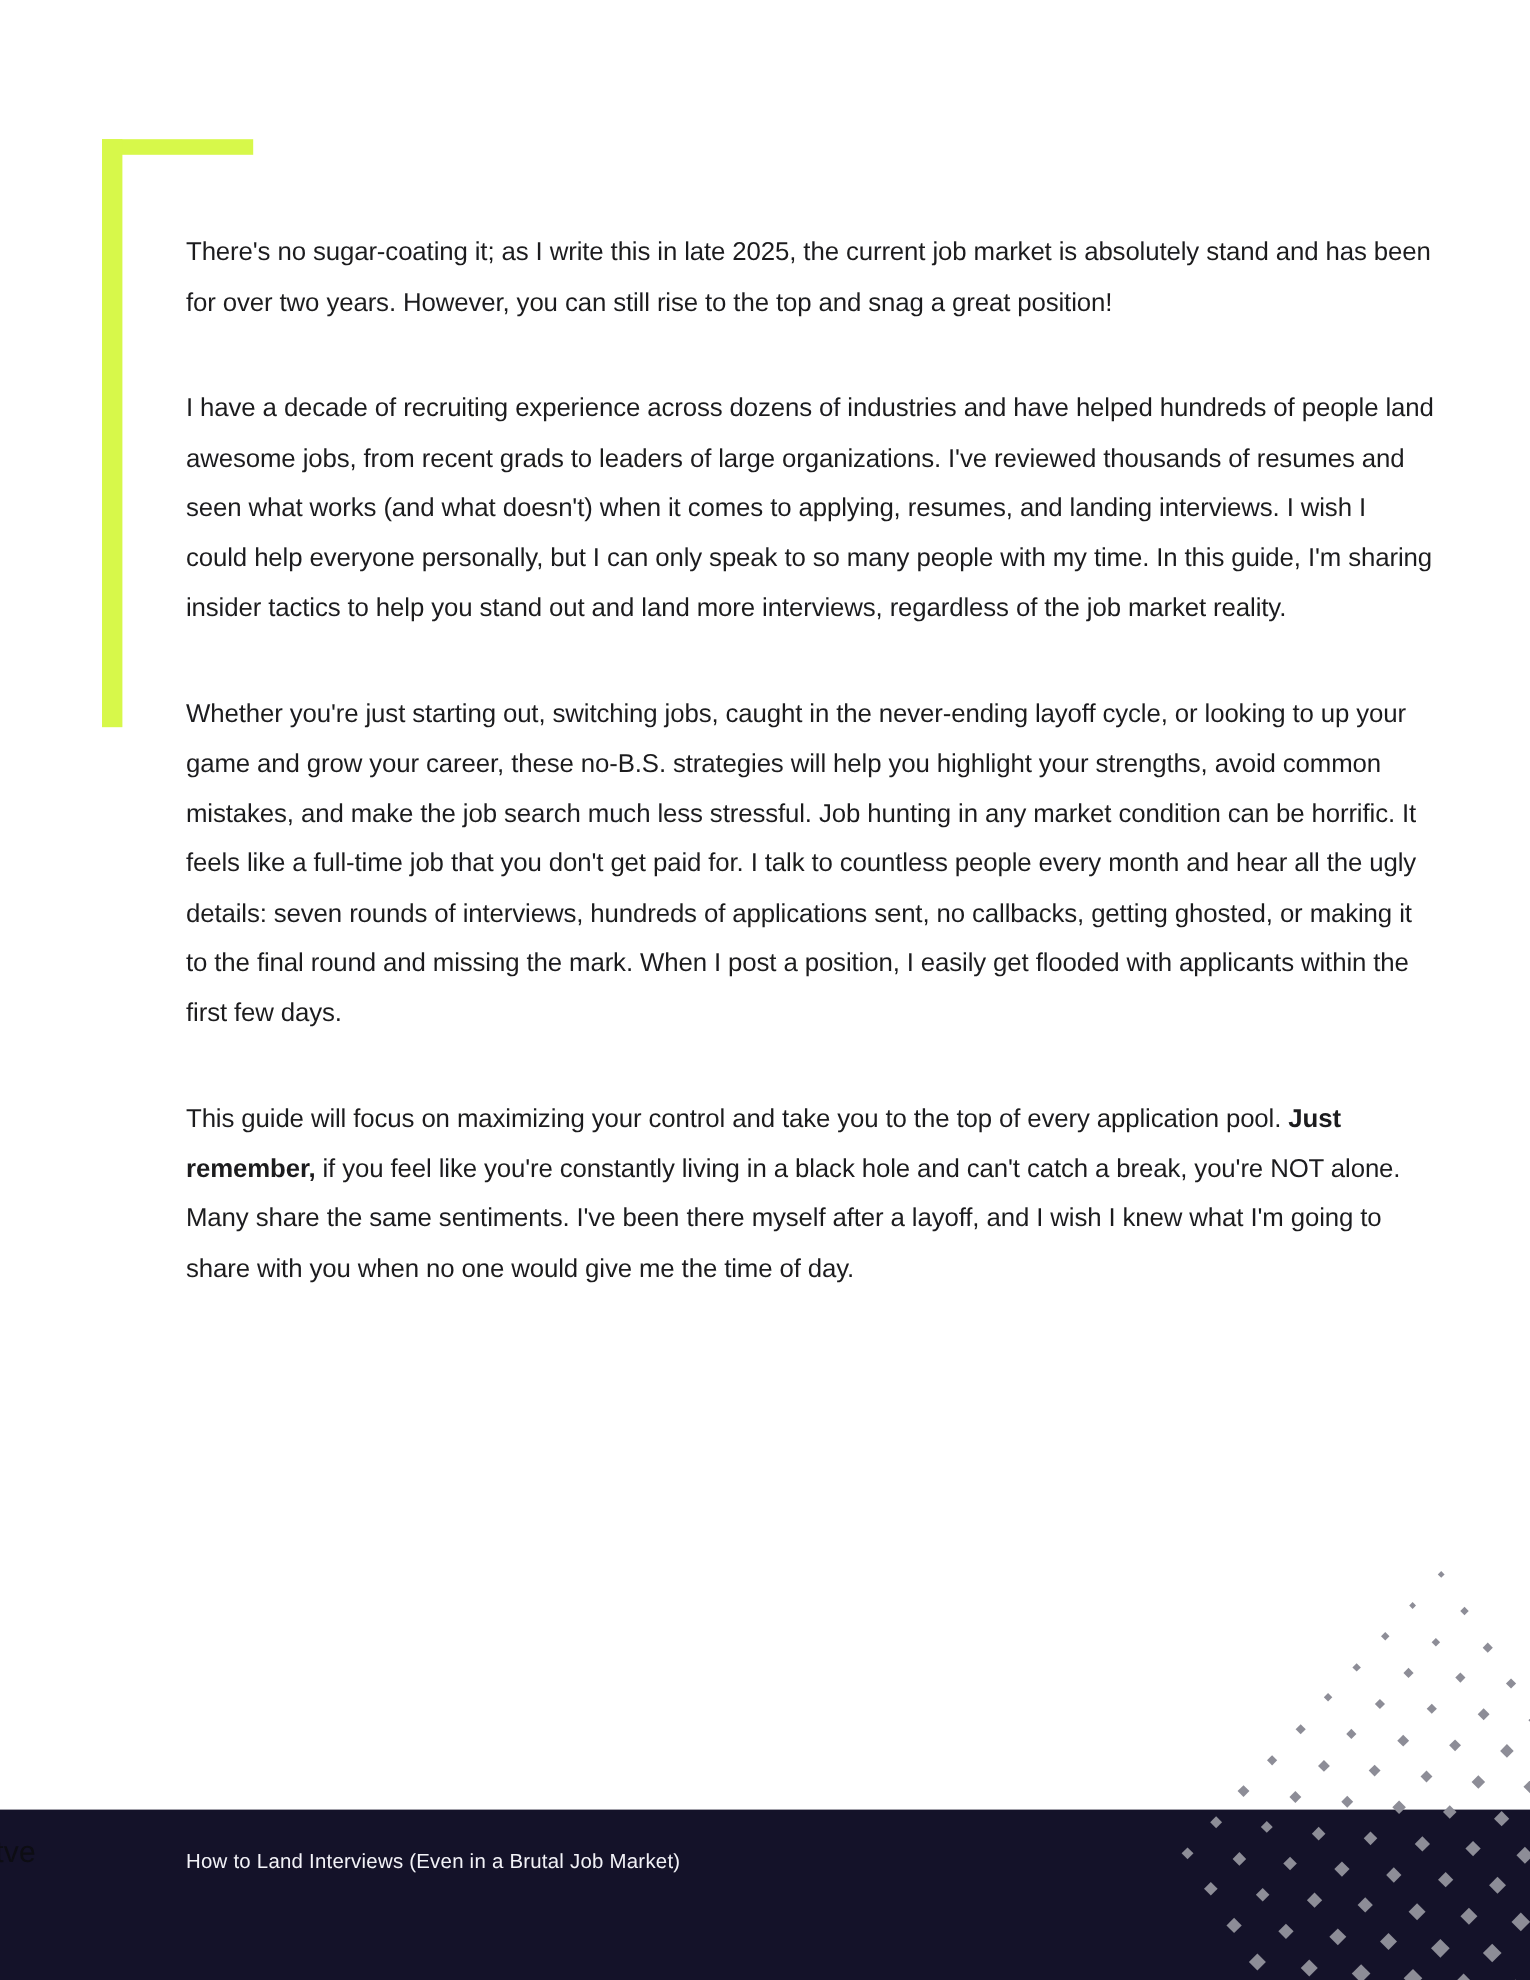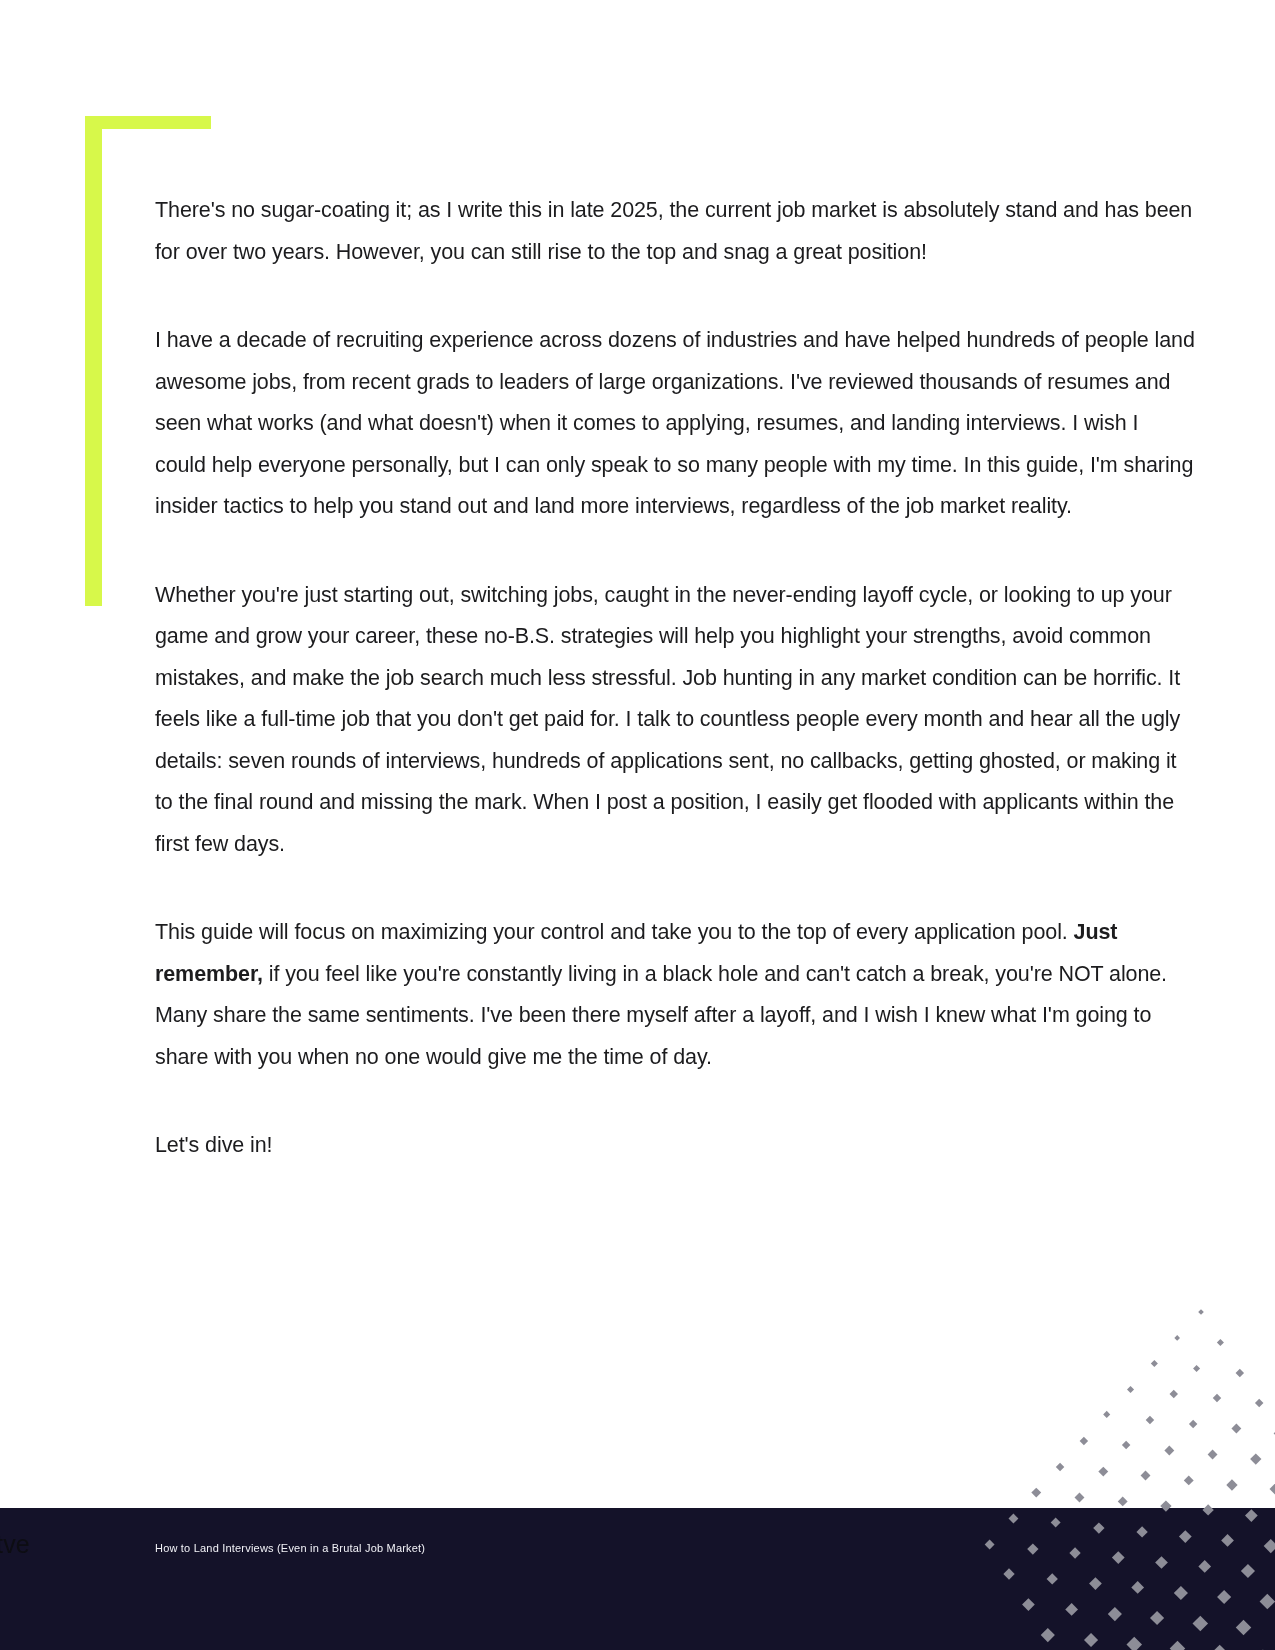--- a/index.html
+++ b/index.html
@@ -94,21 +94,21 @@
     position:absolute;
     left:0; top:1508px;
     width:1275px; height:142px;
     background:var(--navy);
     z-index:2;
   }
   .footer-title{
     position:absolute;
     left:155px; top:34px;
     color:var(--footer-text);
-    font-size:11px;
+    font-size:17px;
     letter-spacing:0.2px;
     z-index:4;
   }
   .edge-text{
     position:absolute;
     left:-4px; top:22px;
     color:var(--edge-text);
     font-size:25px;
     letter-spacing:0.2px;
     z-index:4;
@@ -121,21 +121,20 @@
 
 
   <div class="accent-h"></div>
   <div class="accent-v"></div>
 
   <div class="content">
       <p class="para"><span>There's no sugar-coating it; as I write this in late 2025, the current job market is absolutely stand and has been for over two years. However, you can still rise to the top and snag a great position!</span></p>
       <p class="para"><span>I have a decade of recruiting experience across dozens of industries and have helped hundreds of people land awesome jobs, from recent grads to leaders of large organizations. I've reviewed thousands of resumes and seen what works (and what doesn't) when it comes to applying, resumes, and landing interviews. I wish I could help everyone personally, but I can only speak to so many people with my time. In this guide, I'm sharing insider tactics to help you stand out and land more interviews, regardless of the job market reality.</span></p>
       <p class="para"><span>Whether you're just starting out, switching jobs, caught in the never-ending layoff cycle, or looking to up your game and grow your career, these no-B.S. strategies will help you highlight your strengths, avoid common mistakes, and make the job search much less stressful. Job hunting in any market condition can be horrific. It feels like a full-time job that you don't get paid for. I talk to countless people every month and hear all the ugly details: seven rounds of interviews, hundreds of applications sent, no callbacks, getting ghosted, or making it to the final round and missing the mark. When I post a position, I easily get flooded with applicants within the first few days.</span></p>
       <p class="para"><span>This guide will focus on maximizing your control and take you to the top of every application pool. </span><span class="bold">Just remember,</span><span> if you feel like you're constantly living in a black hole and can't catch a break, you're NOT alone. Many share the same sentiments. I've been there myself after a layoff, and I wish I knew what I'm going to share with you when no one would give me the time of day.</span></p>
-      <p class="para"><span>Let's dive in!</span></p>
     </div>
 
   <div class="diamond-pattern">
       <div class="diamond" style="width: 4px; height: 4px; left: 1199px; top: 1310px;"></div>
       <div class="diamond" style="width: 4.36px; height: 4.36px; left: 1175.32px; top: 1335.62px;"></div>
       <div class="diamond" style="width: 4.8px; height: 4.8px; left: 1218.1px; top: 1339.9px;"></div>
       <div class="diamond" style="width: 4.72px; height: 4.72px; left: 1151.64px; top: 1361.24px;"></div>
       <div class="diamond" style="width: 5.16px; height: 5.16px; left: 1194.42px; top: 1365.52px;"></div>
       <div class="diamond" style="width: 5.6px; height: 5.6px; left: 1237.2px; top: 1369.8px;"></div>
       <div class="diamond" style="width: 5.08px; height: 5.08px; left: 1127.96px; top: 1386.86px;"></div>

